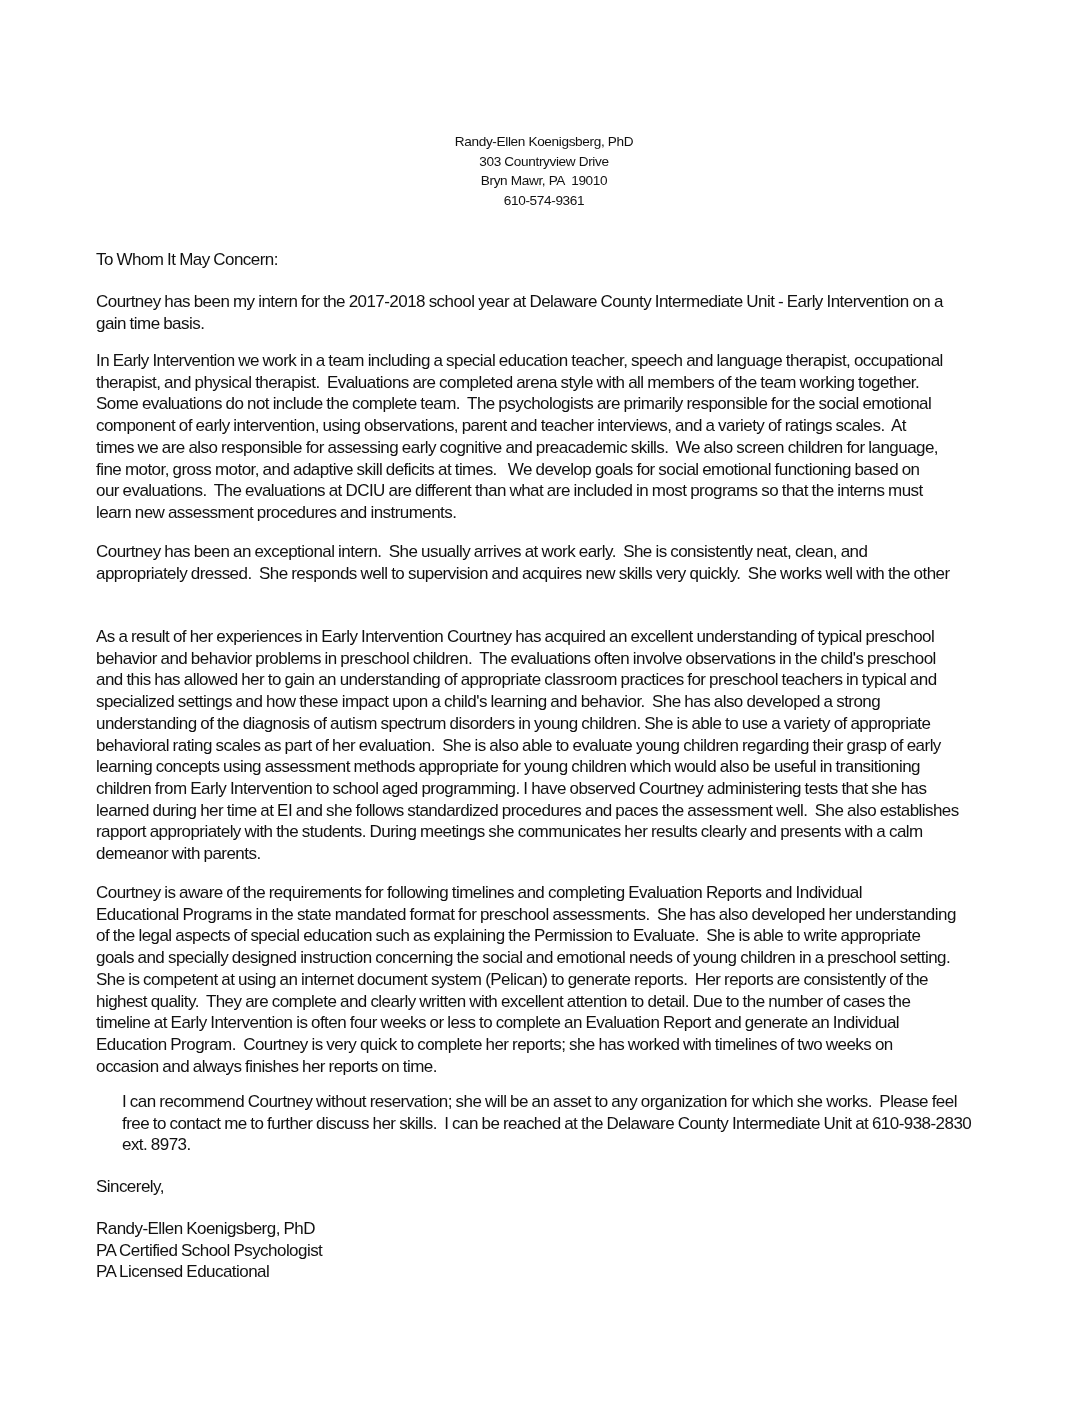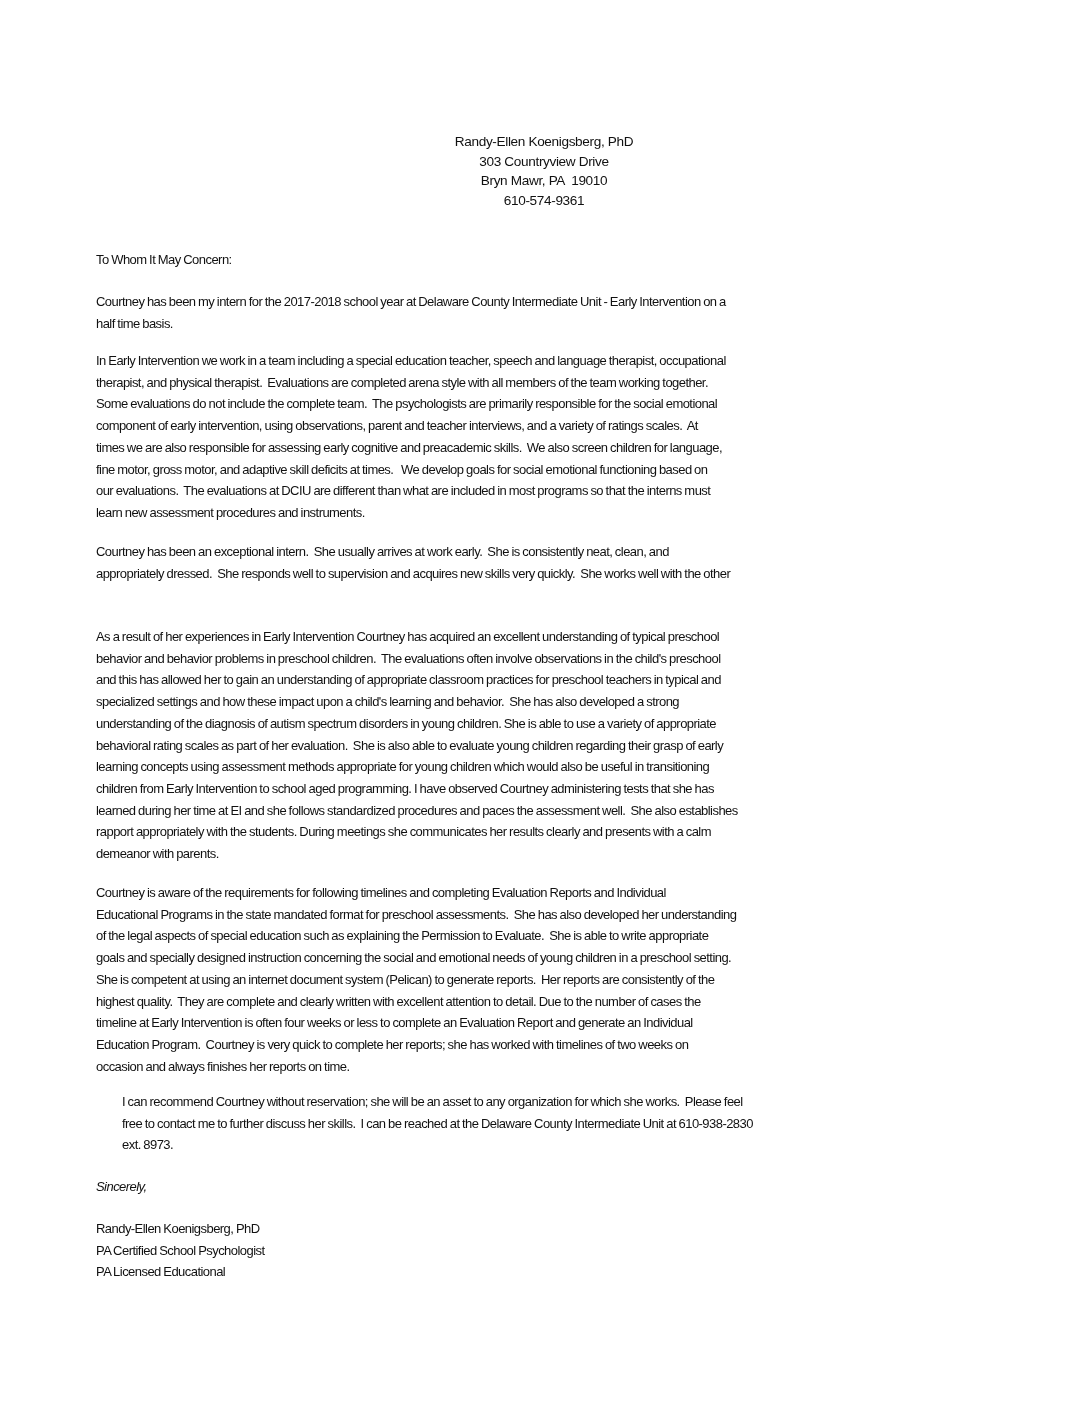--- a/index.html
+++ b/index.html
@@ -34,58 +34,58 @@
     letter-spacing: -0.35px;
   }
   .letterhead .line {
     display: block;
     white-space: pre;
   }
   .body-text {
     position: absolute;
     left: 96px;
     width: 930px;
-    font-size: 13px;
+    font-size: 17px;
     line-height: 21.7px;
     letter-spacing: -0.55px;
     word-spacing: -0.5px;
   }
   .body-text .line {
     display: block;
     white-space: pre;
   }
   #salutation { top: 245px; }
   #para-1 { top: 287px; }
   #para-2 { top: 346px; }
   #para-3 { top: 537px; }
   #para-4 { top: 622px; }
   #para-5 { top: 878px; }
   #para-6 { top: 1087px; margin-left: 26px; }
-  #closing { top: 1172px; font-style: italic; }
+  #closing { top: 1172px; }
   #signature { top: 1214px; }
 </style>
 </head>
 <body>
 
 <div class="page">
 
   <div class="letterhead">
     <span class="line">Randy-Ellen Koenigsberg, PhD</span>
     <span class="line">303 Countryview Drive</span>
     <span class="line">Bryn Mawr, PA  19010</span>
     <span class="line">610-574-9361</span>
   </div>
 
   <div class="body-text" id="salutation">
     <span class="line">To Whom It May Concern:</span>
   </div>
 
   <div class="body-text" id="para-1">
     <span class="line">Courtney has been my intern for the 2017-2018 school year at Delaware County Intermediate Unit - Early Intervention on a</span>
-    <span class="line">half time basis.</span>
+    <span class="line">gain time basis.</span>
   </div>
 
   <div class="body-text" id="para-2">
     <span class="line">In Early Intervention we work in a team including a special education teacher, speech and language therapist, occupational</span>
     <span class="line">therapist, and physical therapist.  Evaluations are completed arena style with all members of the team working together.</span>
     <span class="line">Some evaluations do not include the complete team.  The psychologists are primarily responsible for the social emotional</span>
     <span class="line">component of early intervention, using observations, parent and teacher interviews, and a variety of ratings scales.  At</span>
     <span class="line">times we are also responsible for assessing early cognitive and preacademic skills.  We also screen children for language,</span>
     <span class="line">fine motor, gross motor, and adaptive skill deficits at times.   We develop goals for social emotional functioning based on</span>
     <span class="line">our evaluations.  The evaluations at DCIU are different than what are included in most programs so that the interns must</span>

